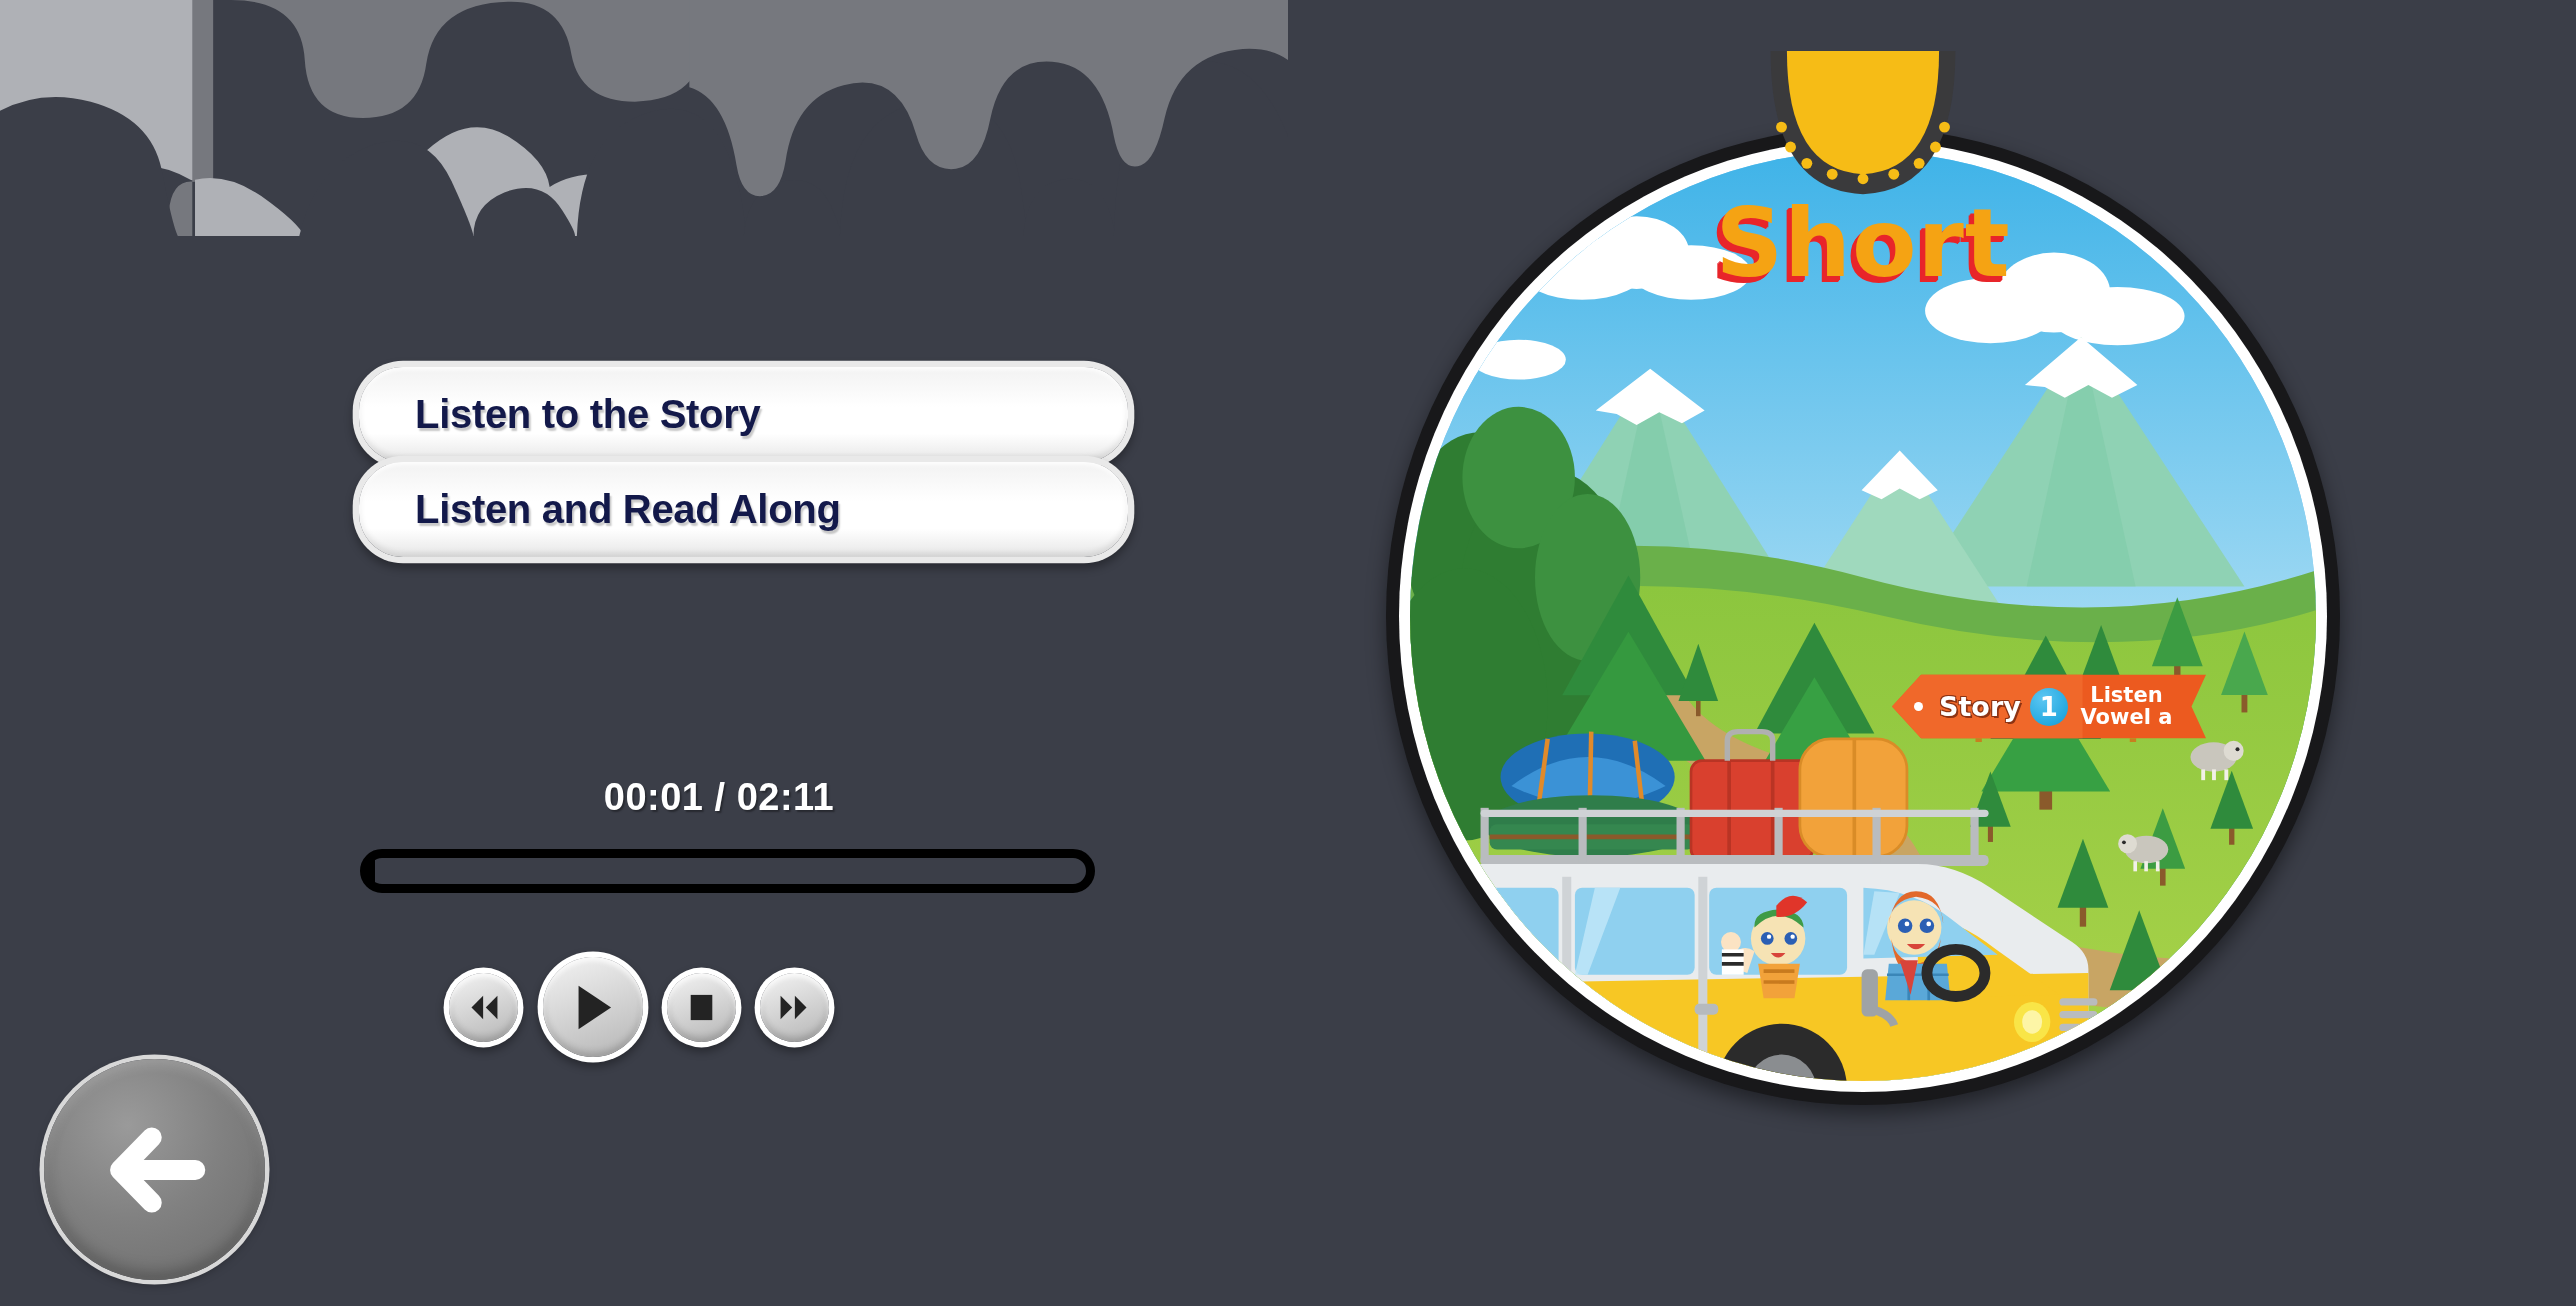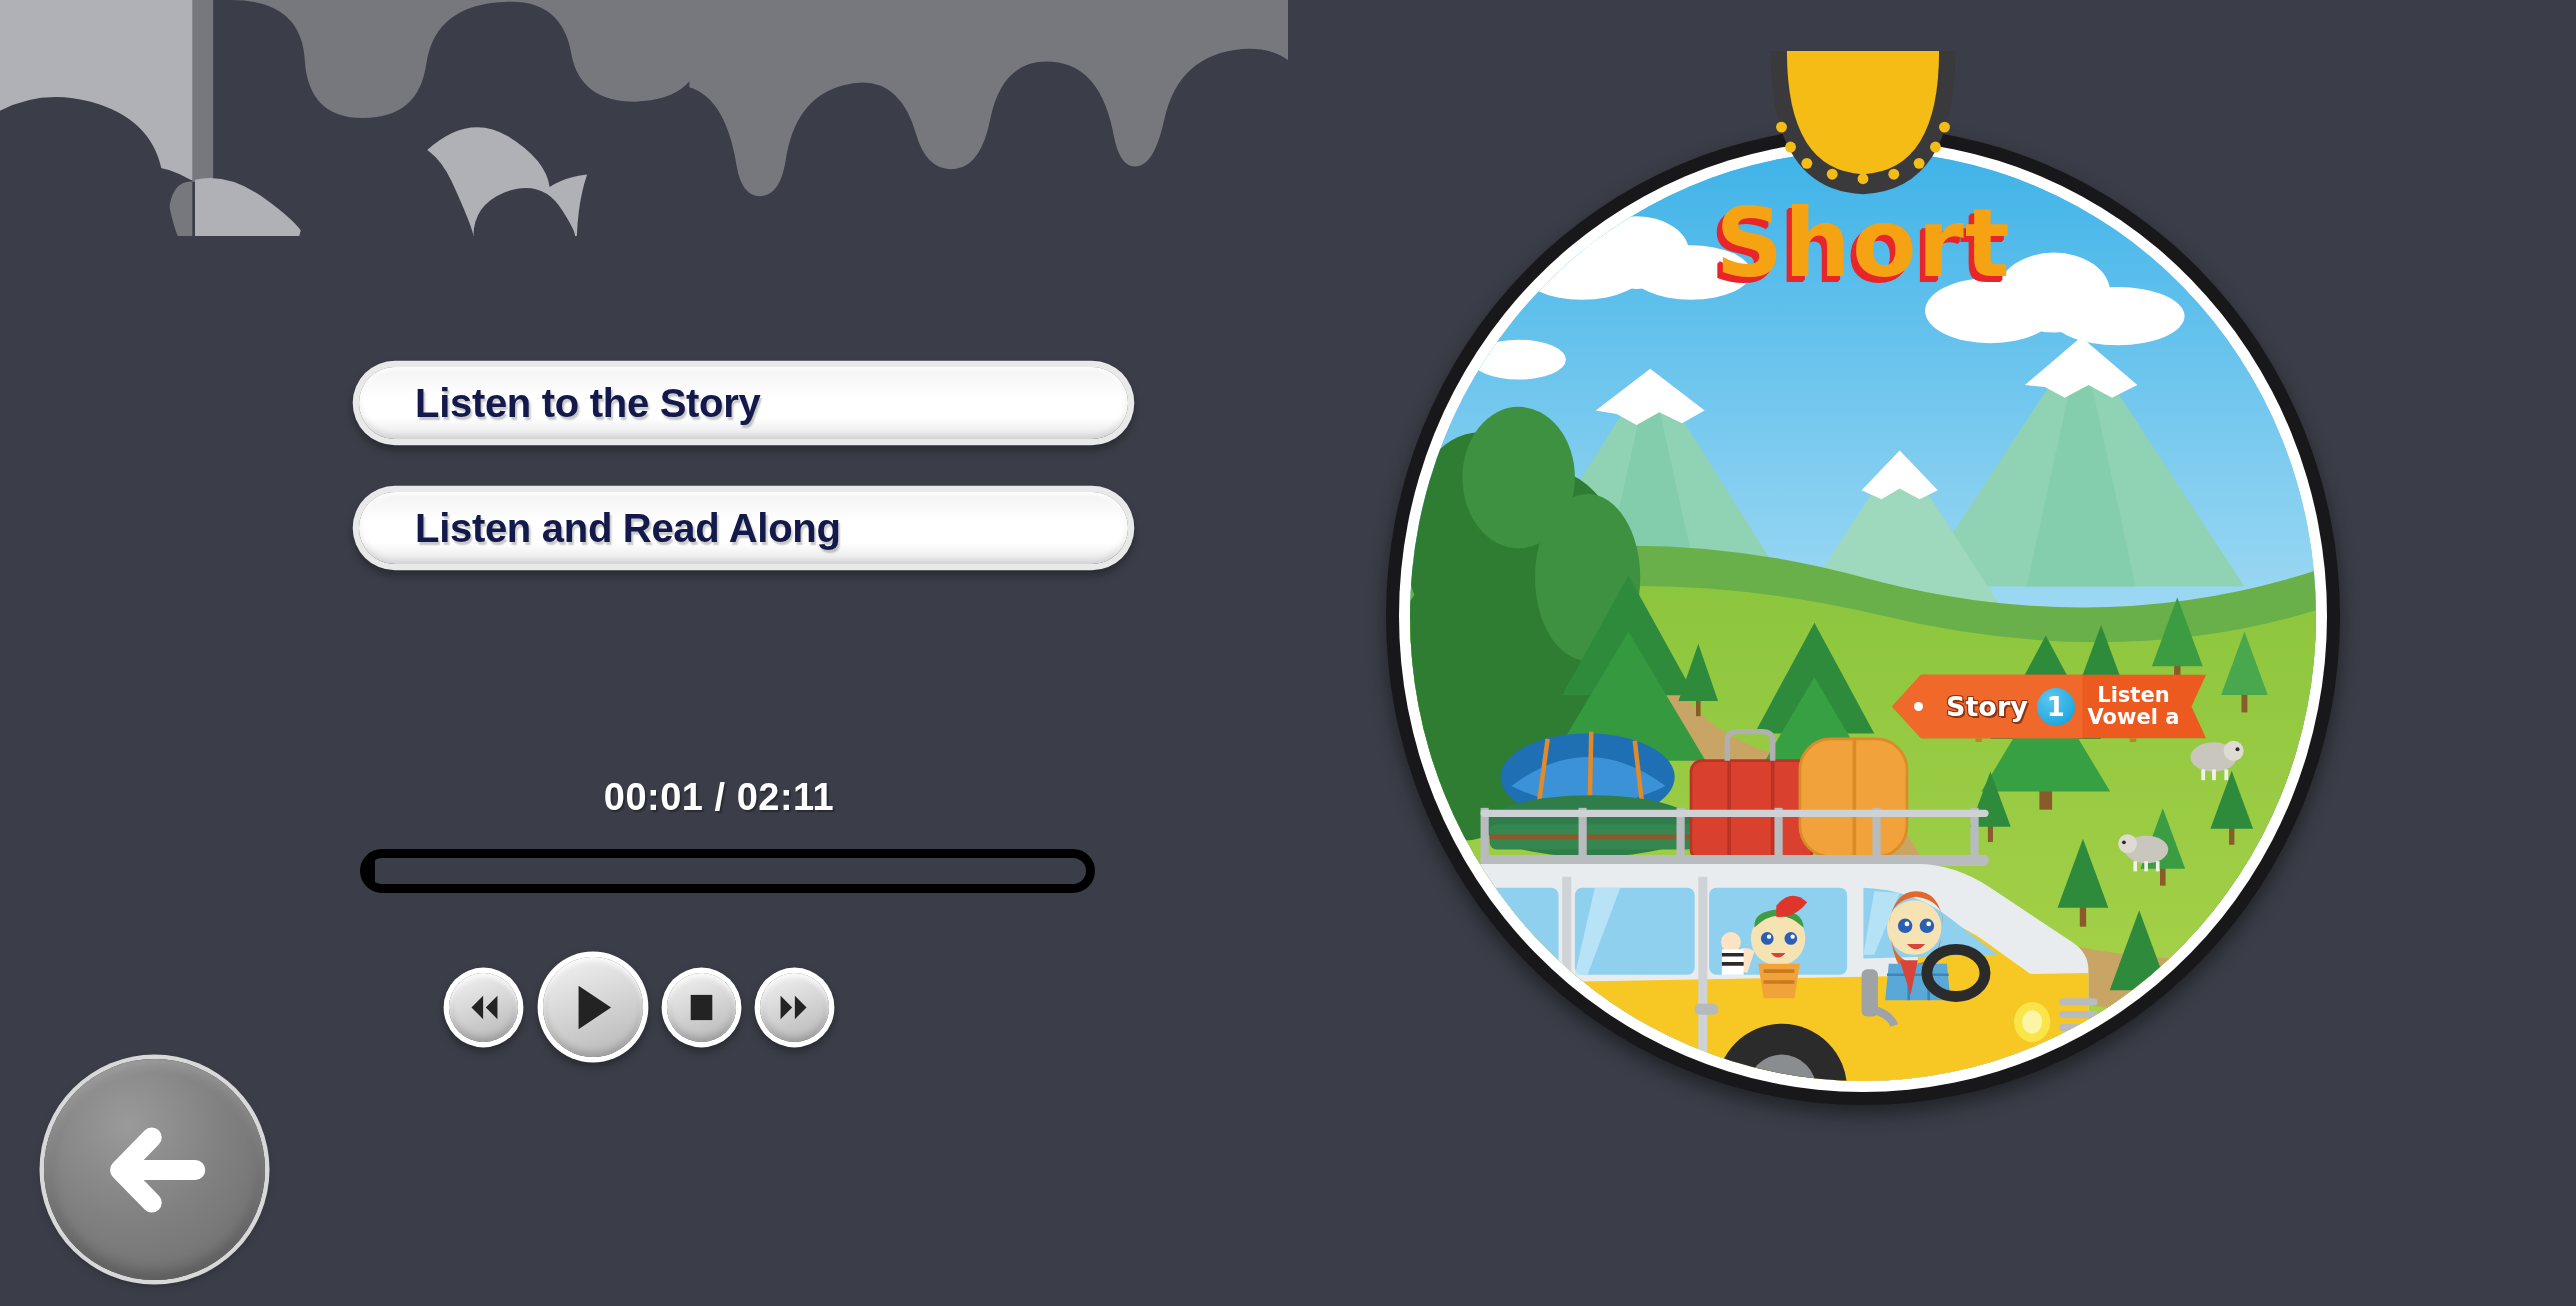--- a/index.html
+++ b/index.html
@@ -11,30 +11,29 @@
   }
   #stage { position:relative; width:2576px; height:1306px; overflow:hidden; background:#3b3e48; }
 
   
   .clouds { position:absolute; top:0; left:0; width:1288px; height:236px; pointer-events:none; }
 
   
   .modes { position:absolute; left:359px; top:367px; width:771px; }
   .mode-btn{
     position:relative;
-    width:769px; height:72px;
+    width:769px; height:95px;
     border-radius:44px;
     background:linear-gradient(180deg,#f2f2f2 0%,#ffffff 42%,#ffffff 70%,#e6e6e6 100%);
     box-shadow:
        0 0 0 6.3px #e9e9e9,
        0 5.4px 9px 6.3px rgba(0,0,0,0.30),
        inset 0 2.7px 4.5px rgba(255,255,255,0.95),
        inset 0 -3.6px 6.3px rgba(0,0,0,0.10);
     display:flex; align-items:center;
-    margin-bottom:53px;
     cursor:pointer;
   }
   .mode-btn .lbl{
     margin-left:56px;
     font-size:40px;
     font-weight:bold;
     color:#13194a;
     letter-spacing:-0.3px;
     text-shadow:1.8px 2.7px 1.8px rgba(0,0,0,0.22);
     white-space:nowrap;
@@ -152,21 +151,21 @@
     width:314px; height:71px;
     pointer-events:none;
   }
   .banner-txt{
     position:absolute; inset:0;
     display:flex; align-items:center;
     font-family:"DejaVu Sans", sans-serif;
   }
   .b-dot{ width:9px;height:9px;border-radius:50%;background:#fff; margin-left:22px; }
   .b-story{
-    margin-left:23px; color:#ffffff; font-weight:bold; font-size:27px;
+    margin-left:16px; color:#ffffff; font-weight:bold; font-size:27px;
     text-shadow:1.8px 1.8px 0 #8d3313, -0.9px -0.9px 0 #8d3313, 0.9px -0.9px 0 #8d3313, -0.9px 0.9px 0 #8d3313;
   }
   .b-num{
     margin-left:9px; width:38px;height:38px;border-radius:50%;
     background:radial-gradient(circle at 35% 28%, #5bc6f2 0%, #25a9e0 70%, #1e95c9 100%);
     color:#fff;font-weight:bold;font-size:26px;
     display:flex;align-items:center;justify-content:center;
   }
   .b-sub{
     margin-left:12.7px; color:#ffffff; font-weight:bold; font-size:21px;

